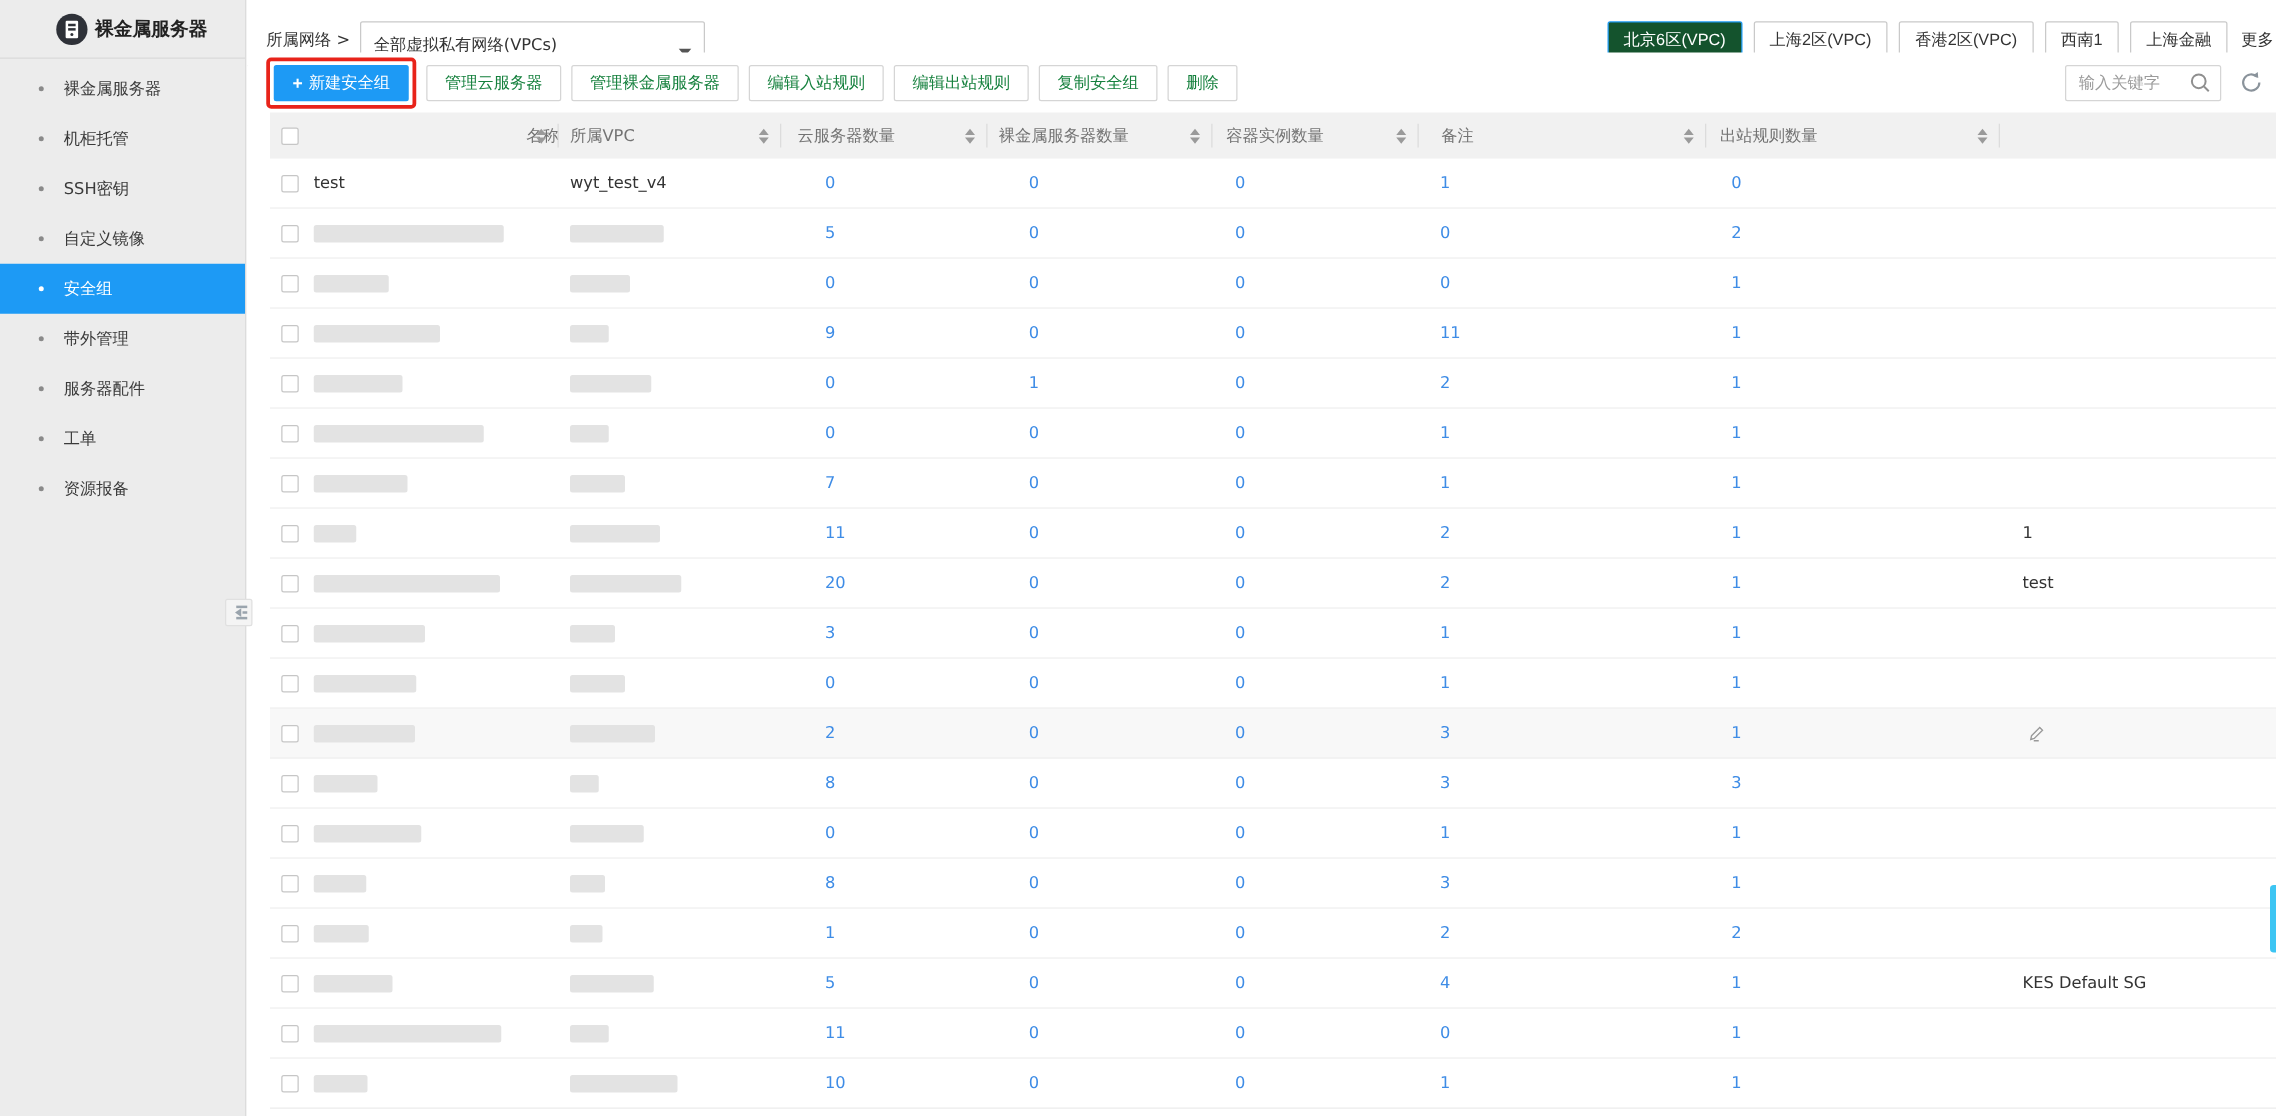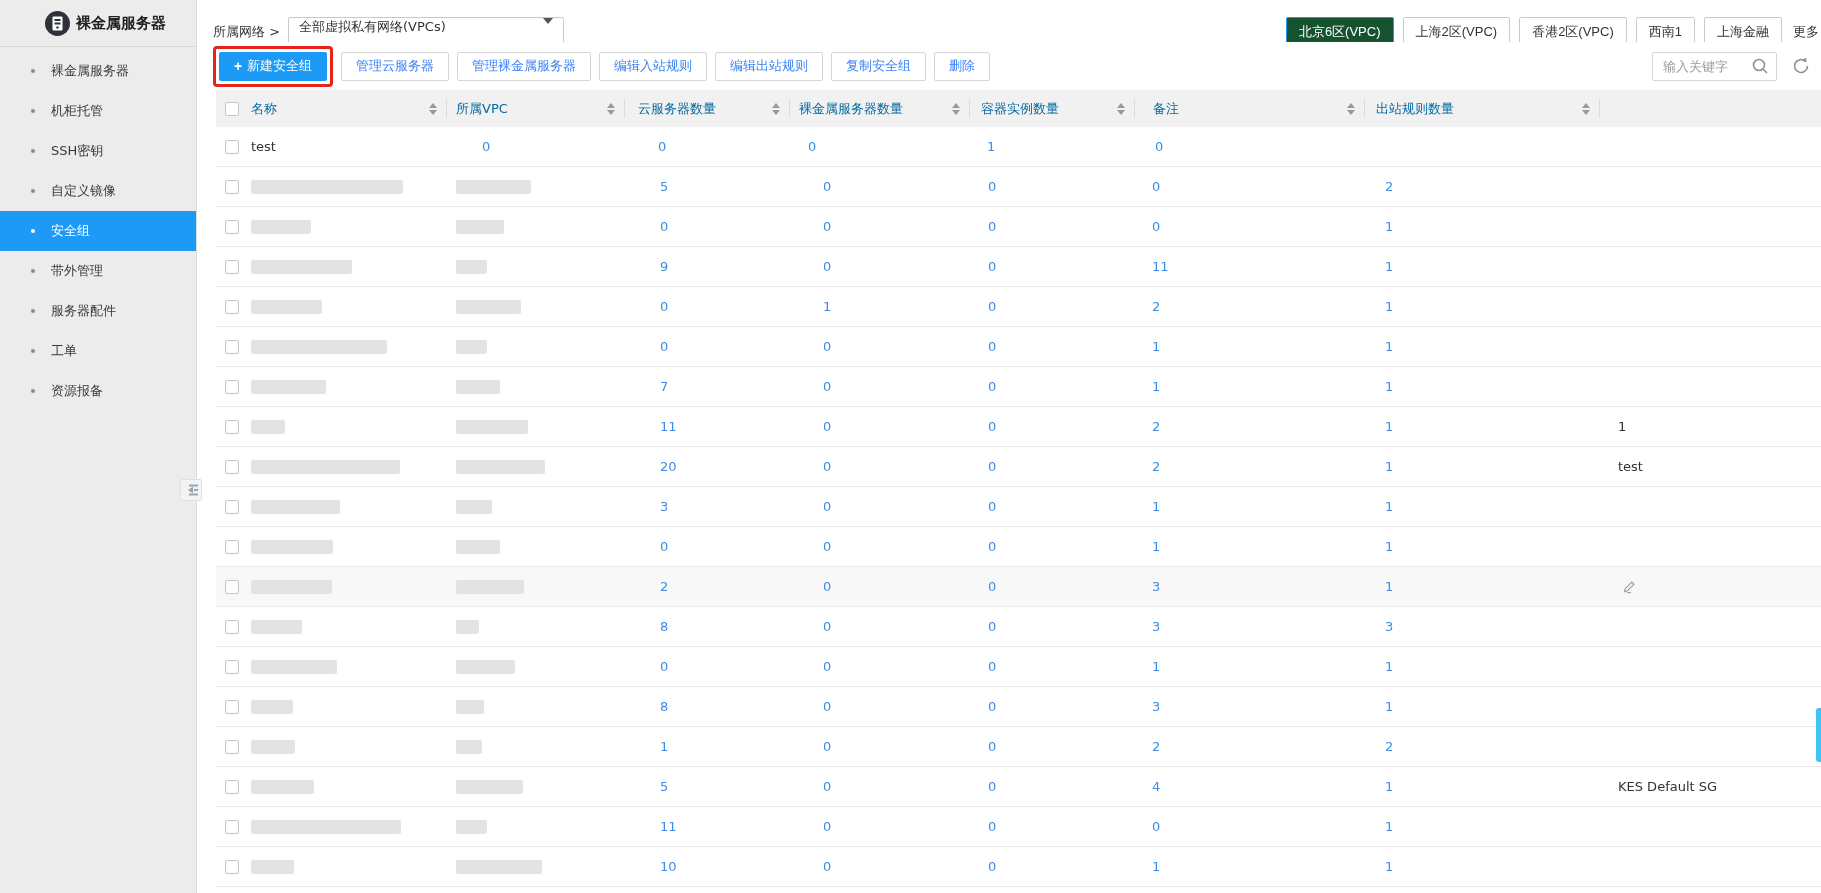--- a/index.html
+++ b/index.html
@@ -23,52 +23,52 @@
 
   .collapse-handle { position:absolute; left:180px; top:479px; width:22px; height:22px;
     background:#f4f4f4; border:1px solid #e0e0e0; border-radius:2px;
     display:flex; align-items:center; justify-content:center; cursor:pointer; }
 
   
   .topbar { position:absolute; left:198px; top:0; width:1623px; height:42px; background:#fff;
     border-bottom:1px solid #e3e3e3; display:flex; align-items:center;margin-top:11px; }
   .net-label { margin-left:15px; color:#333; }
   .net-select { margin-left:8px; width:276px; height:29px; border:1px solid #c9c9c9; border-radius:2px;
-    background:#fff; display:flex; align-items:flex-start; padding:0 10px; cursor:pointer; }
+    background:#fff; display:flex; align-items:flex-end; padding:0 10px; cursor:pointer; }
   .net-select .val { flex:1; color:#333; }
   .caret-down { width:0; height:0; border-left:5px solid transparent; border-right:5px solid transparent;
     border-top:6px solid #555; }
   .regions { margin-left:auto; display:flex; align-items:center; }
   .region-btn { height:30px; padding:0 12px; margin-left:9px; background:#fff; border:1px solid #c9c9c9;
     border-radius:2px; color:#333; font-size:13px; display:flex; align-items:center; cursor:pointer; white-space:nowrap; }
   .region-btn.active { background:#14532d; border-color:#1d9af5; color:#fff; }
   .region-btn.more { border:none; background:transparent; width:40px; overflow:hidden; margin-left:11px; padding:0; margin-right:-12px; }
 
   
   .toolbar { position:absolute; left:198px; top:42px; width:1623px; height:48px; background:#fff;
     display:flex; align-items:center; }
   .create-wrap { position:relative; margin-left:15px; border:3px solid #e8231a; border-radius:4px; padding:3px; }
   .btn-primary { height:29px; min-width:108px; background:#1d9af5; color:#fff; border:none; border-radius:2px;
     font-size:13px; display:flex; align-items:center; justify-content:center; padding:0 14px; cursor:pointer; }
   .btn-primary .plus { font-weight:bold; margin-right:5px; font-size:14px; }
   .btn { height:29px; margin-left:8px; padding:0 14px; background:#fff; border:1px solid #d5d5d5; border-radius:2px;
-    color:#3b82f6; font-size:13px; display:flex; align-items:center; cursor:pointer; white-space:nowrap; }
+    color:#15803d; font-size:13px; display:flex; align-items:center; cursor:pointer; white-space:nowrap; }
   .search-wrap { margin-left:auto; position:relative; width:125px; height:29px; }
   .search-wrap input { width:100%; height:100%; border:1px solid #d5d5d5; border-radius:2px; padding:0 30px 0 10px;
     font-size:13px; color:#333; outline:none; font-family:inherit; }
   .search-wrap input::placeholder { color:#9b9b9b; }
   .search-icon { position:absolute; right:8px; top:5px; cursor:pointer; }
   .refresh-btn { margin-left:13px; margin-right:9px; width:22px; height:22px; cursor:pointer;
     display:flex; align-items:center; justify-content:center; }
 
   
   .table { position:absolute; left:216px; top:90px; width:1652px; }
   .grid-row { display:grid; grid-template-columns:231px 178px 165px 180px 165px 230px 235px 208px 60px; }
   .thead { background:#f1f1f1; height:37px; }
-  .hcell { position:relative; display:flex; align-items:center; color:#0369a1; }
+  .hcell { position:relative; display:flex; align-items:center; color:#737373;justify-content:space-between; }
   .hcell .htext { white-space:nowrap; }
   .hcell .hdiv { position:absolute; right:0; top:9px; bottom:9px; width:1px; background:#dcdcdc; }
   .sorter { position:absolute; right:10px; top:50%; transform:translateY(-50%); display:flex; flex-direction:column;
     align-items:center; cursor:pointer; }
   .sorter .up { width:0; height:0; border-left:4px solid transparent; border-right:4px solid transparent;
     border-bottom:5px solid #9a9a9a; margin-bottom:2px; }
   .sorter .dn { width:0; height:0; border-left:4px solid transparent; border-right:4px solid transparent;
     border-top:5px solid #9a9a9a; }
   .trow { height:40px; border-bottom:1px solid #ebebeb; background:#fff; }
   .trow.hl { background:#f8f8f8; }
@@ -266,20 +266,23 @@
         <div class="hcell c9">
           <span class="htext"></span>
         </div>
       </div>
     <div id="tbody">
         <div class="grid-row trow">
           <div class="cell c1">
             <span class="checkbox"></span>
             <span class="nametxt">test</span>
           </div>
+          <div class="cell c2">
+            <span>wyt_test_v4</span>
+          </div>
           <div class="cell c3">
             <span class="num-link">0</span>
           </div>
           <div class="cell c4">
             <span class="num-link">0</span>
           </div>
           <div class="cell c5">
             <span class="num-link">0</span>
           </div>
           <div class="cell c6">

